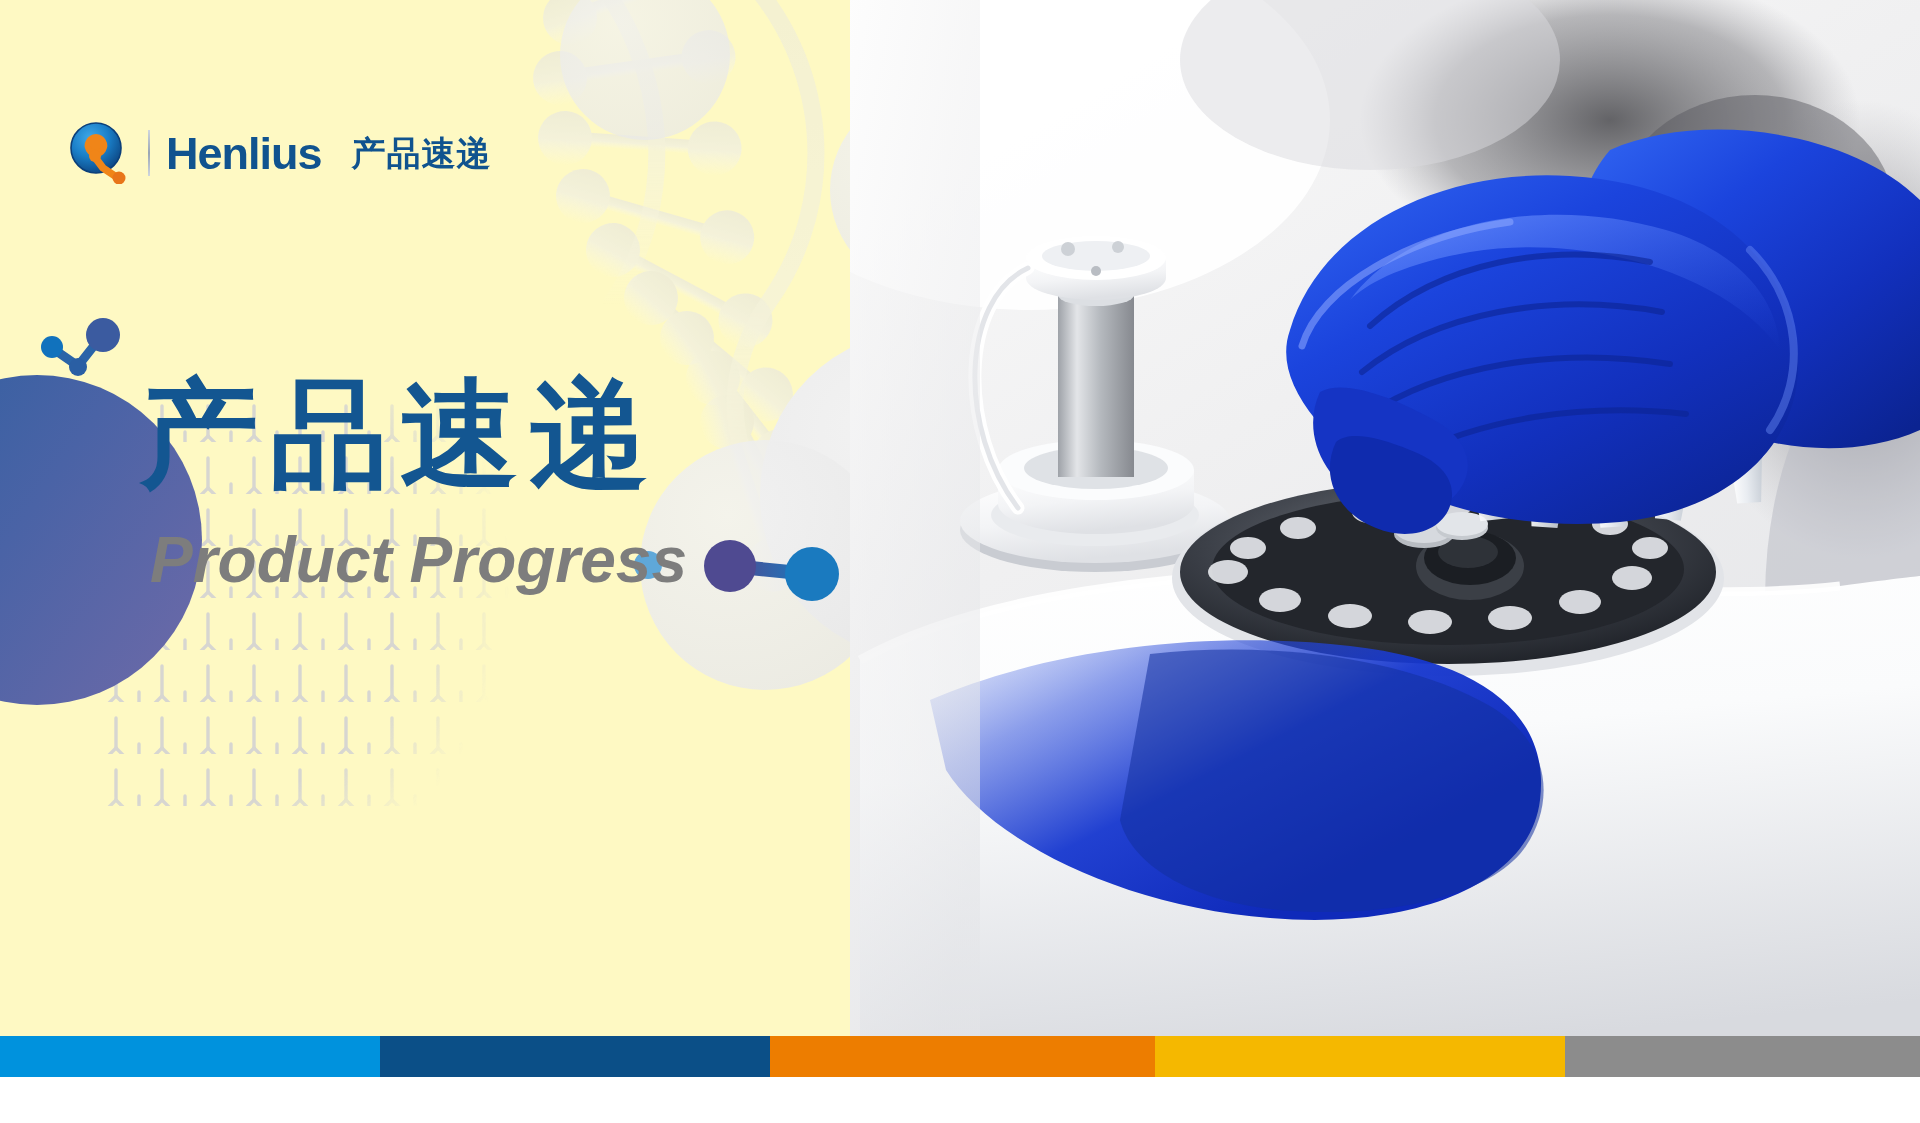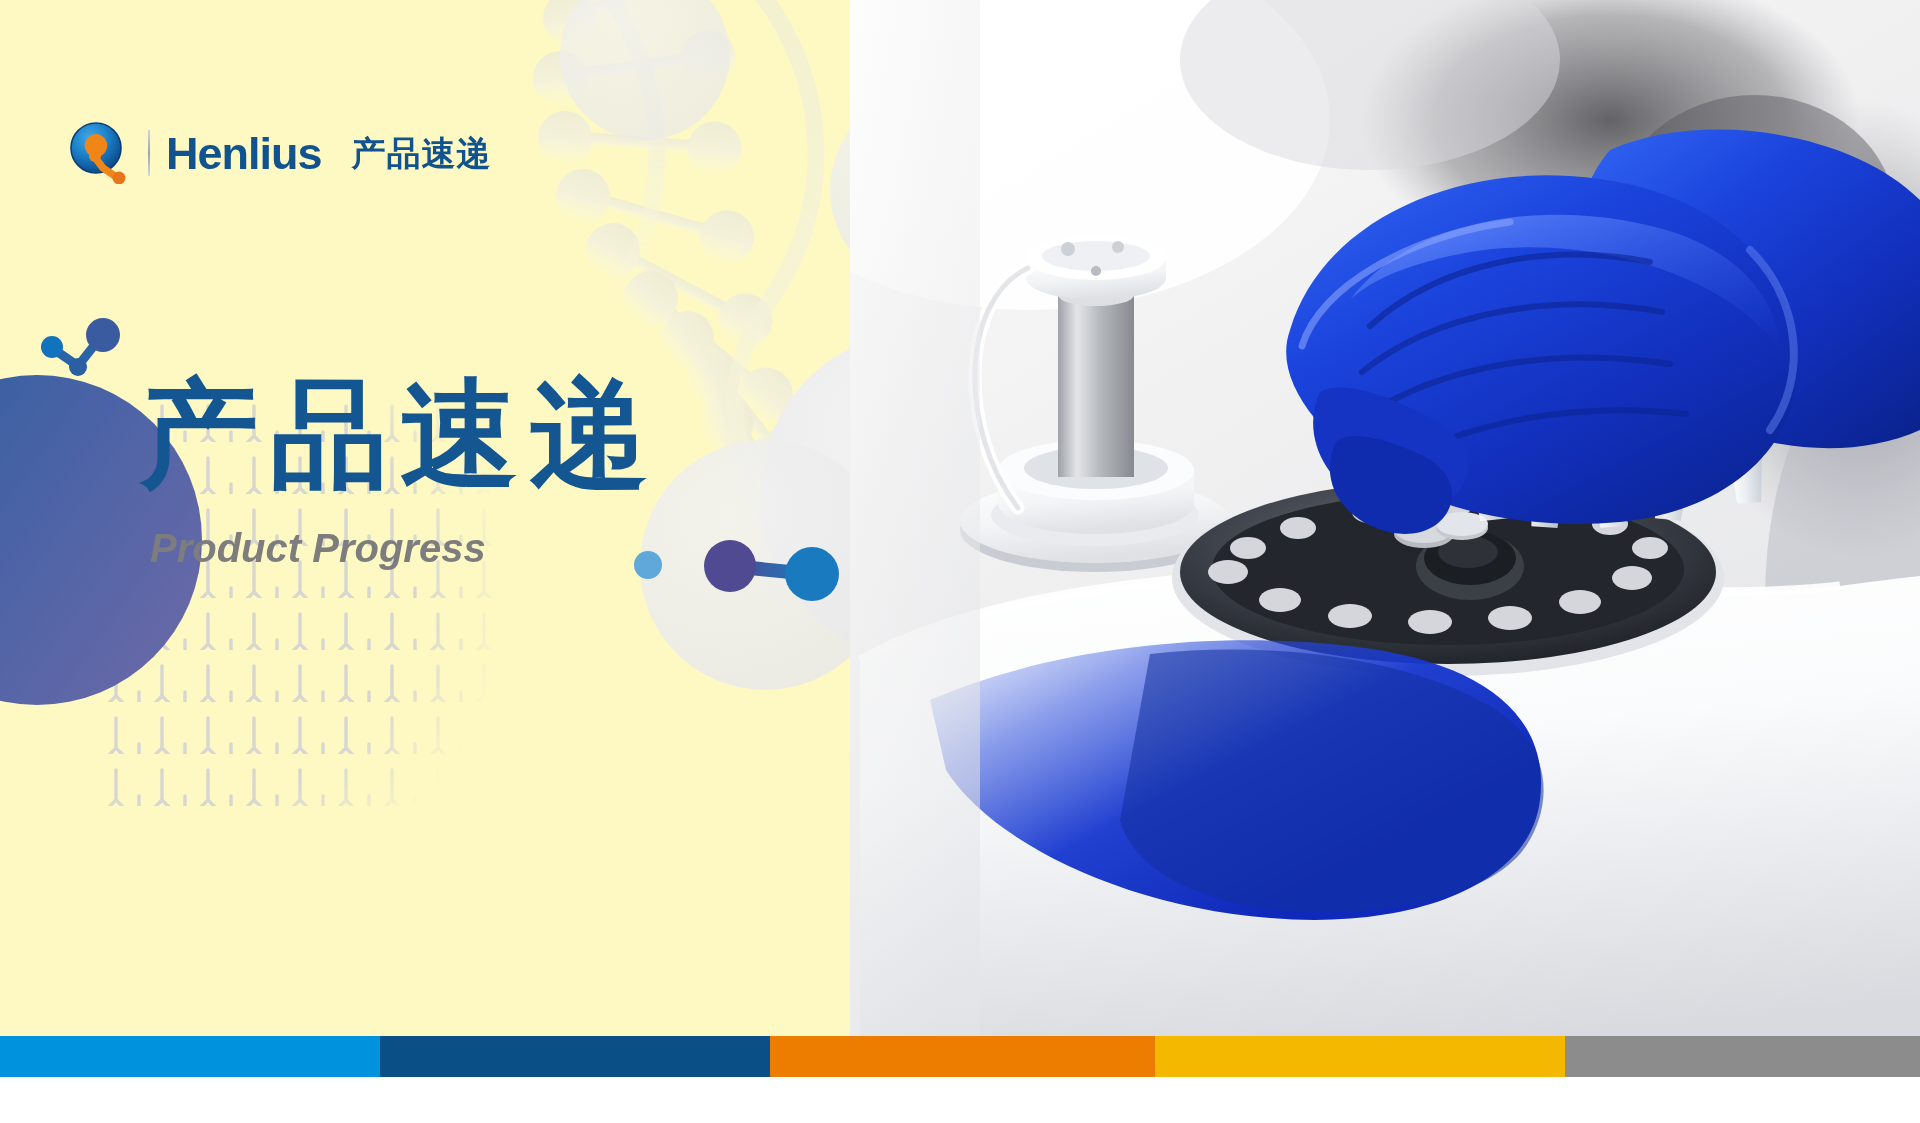--- a/index.html
+++ b/index.html
@@ -89,21 +89,21 @@
   
   .title-cn{
     position:absolute; left:140px; top:378px;
     font-size:118px; font-weight:bold; color:#135691;
     letter-spacing:12px; line-height:1.12;
     font-family:Liberation Mono, monospace;
     white-space:nowrap;
   }
   .title-en{
     position:absolute; left:150px; top:528px;
-    font-size:40px; font-weight:bold; font-style:italic;
+    font-size:64px; font-weight:bold; font-style:italic;
     color:#7d7d7d; letter-spacing:0px; line-height:1;
     white-space:nowrap;
   }
 
   
   .photo{
     position:absolute; right:0; top:0;
     width:1070px; height:1082px;
     overflow:hidden;
   }

